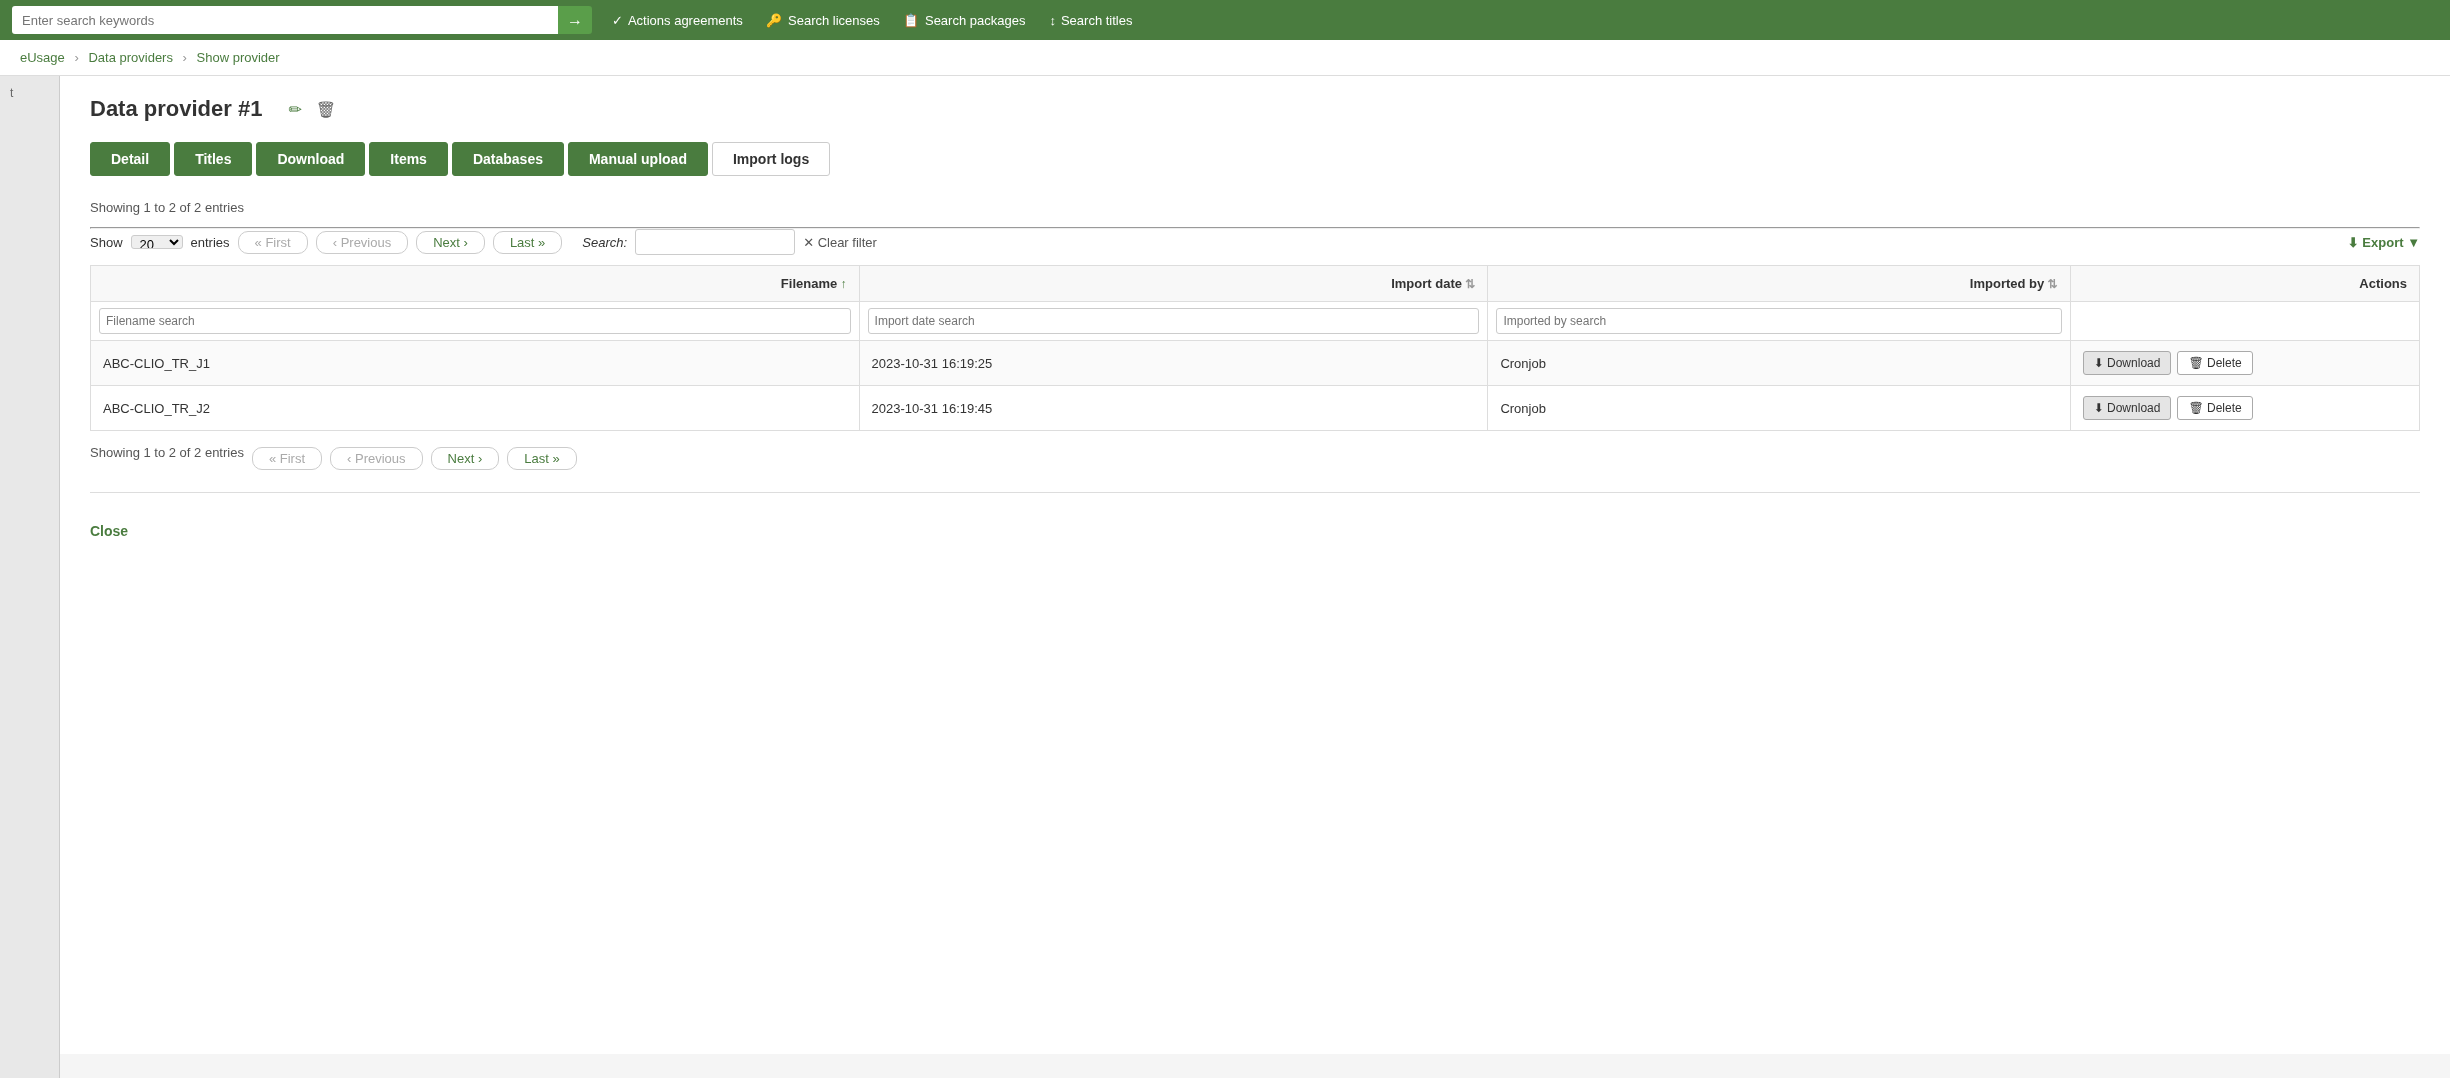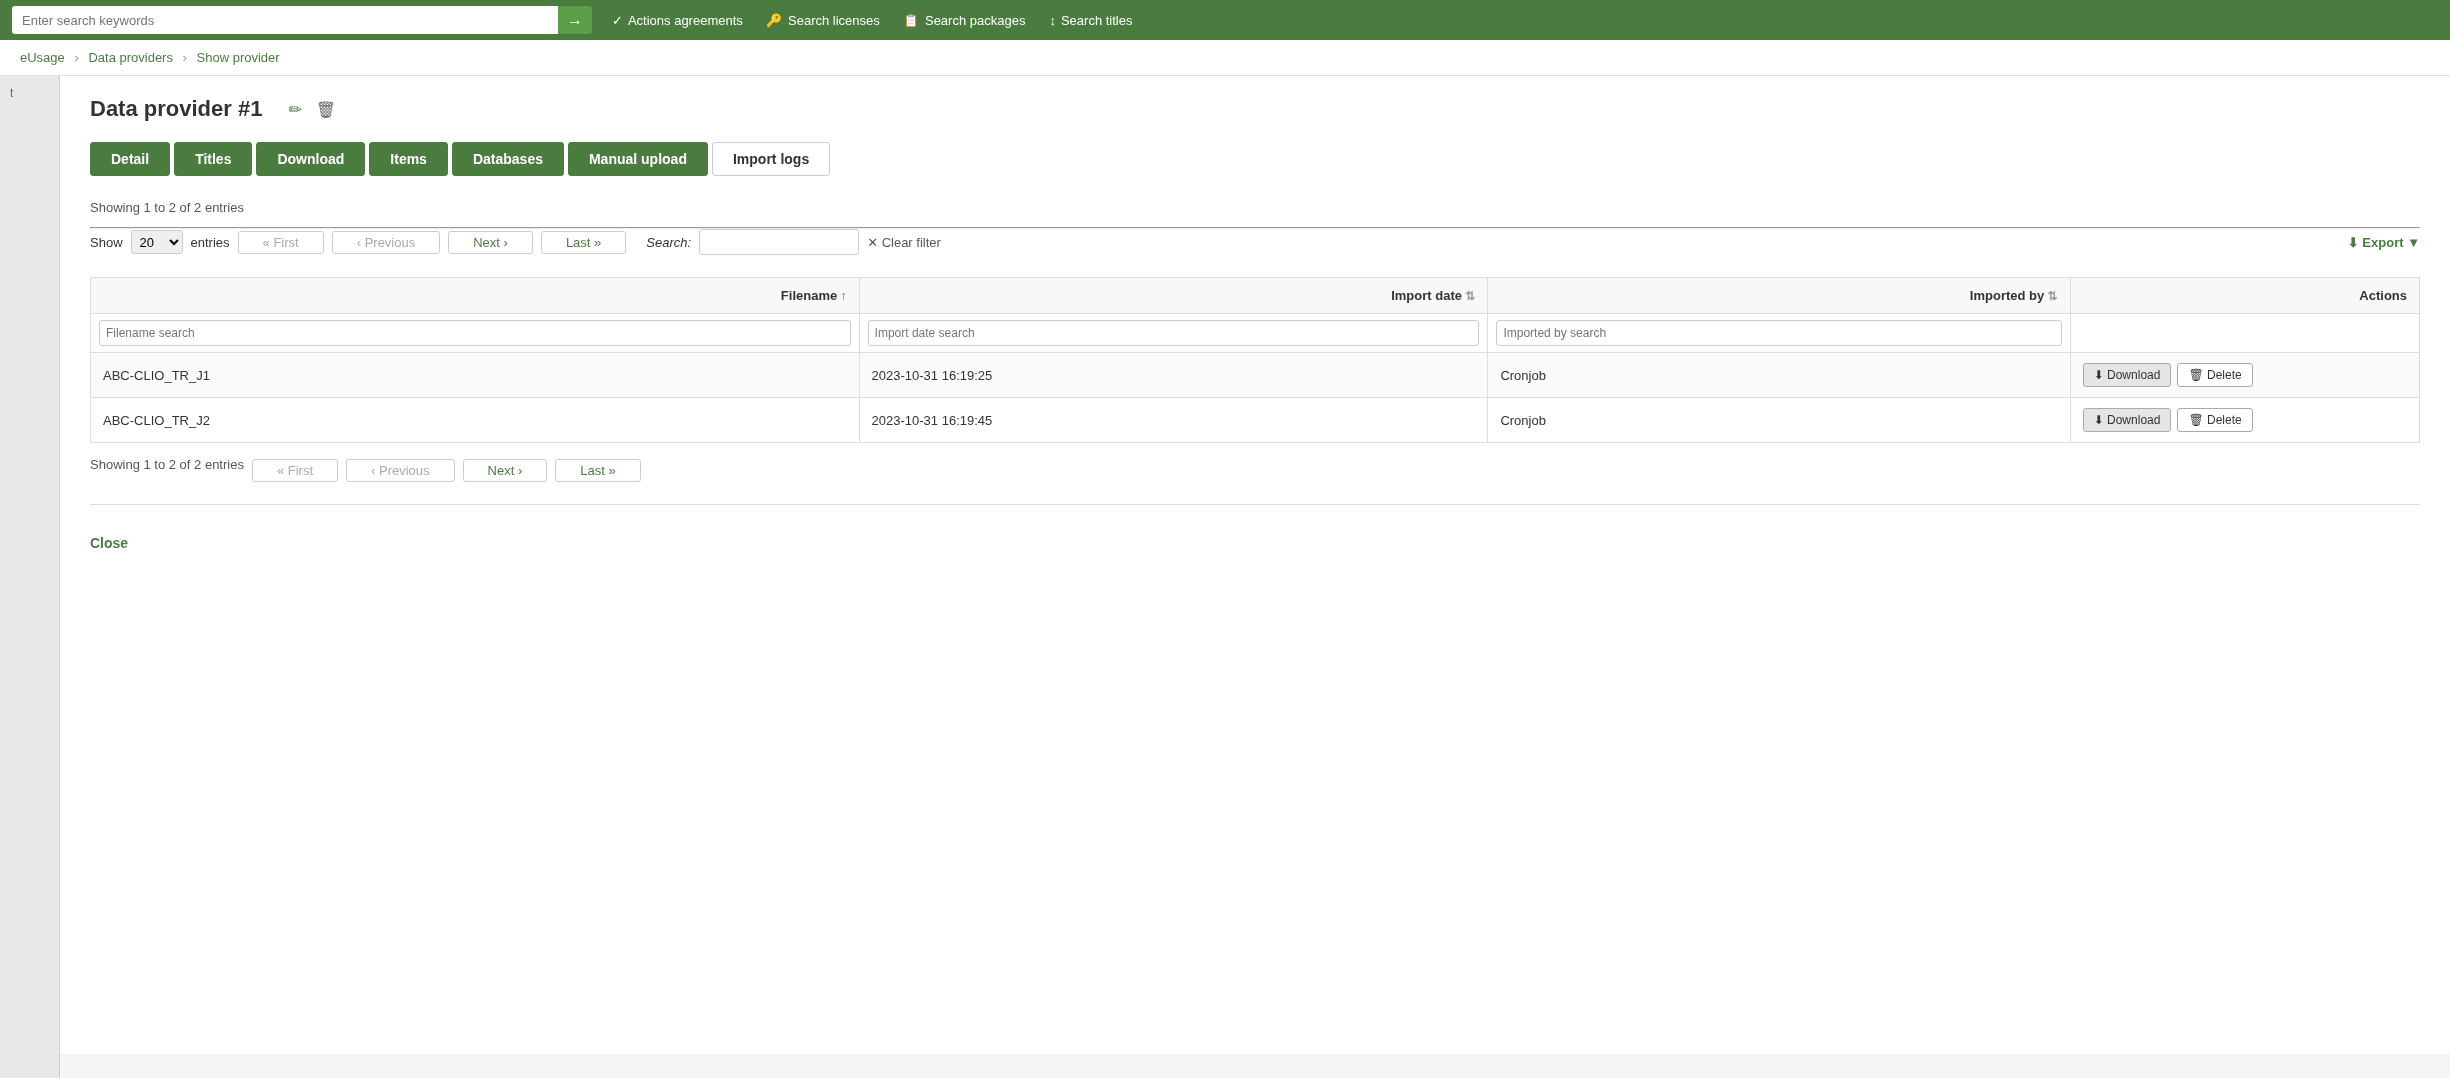--- a/index.html
+++ b/index.html
@@ -127,37 +127,37 @@
     .showing-text {
       font-size: 13px;
       color: #555;
       margin-bottom: 12px;
     }
 
     .table-controls {
       display: flex;
       align-items: center;
       gap: 8px;
-      margin-bottom: 22px;
+      margin-bottom: 10px;
       flex-wrap: wrap;
     }
     .table-controls .show-label { font-size: 13px; }
     .show-select {
-      height: 24px;
+      height: 14px;
       font-size: 13px;
       border: 1px solid #ccc;
       border-radius: 3px;
       padding: 0 4px;
     }
     .entries-label { font-size: 13px; }
     .pager-btn {
       background: none;
       border: 1px solid #ccc;
-      border-radius: 3px;
-      padding: 3px 24px;
+      border-radius: 10px;
+      padding: 3px 16px;
       font-size: 13px;
       cursor: pointer;
       color: #4a7c3f;
     }
     .pager-btn.disabled { color: #aaa; cursor: default; }
     .search-label { font-size: 13px; margin-left: 12px; font-style: italic; }
     .search-input {
       height: 26px;
       border: 1px solid #ccc;
       border-radius: 3px;

